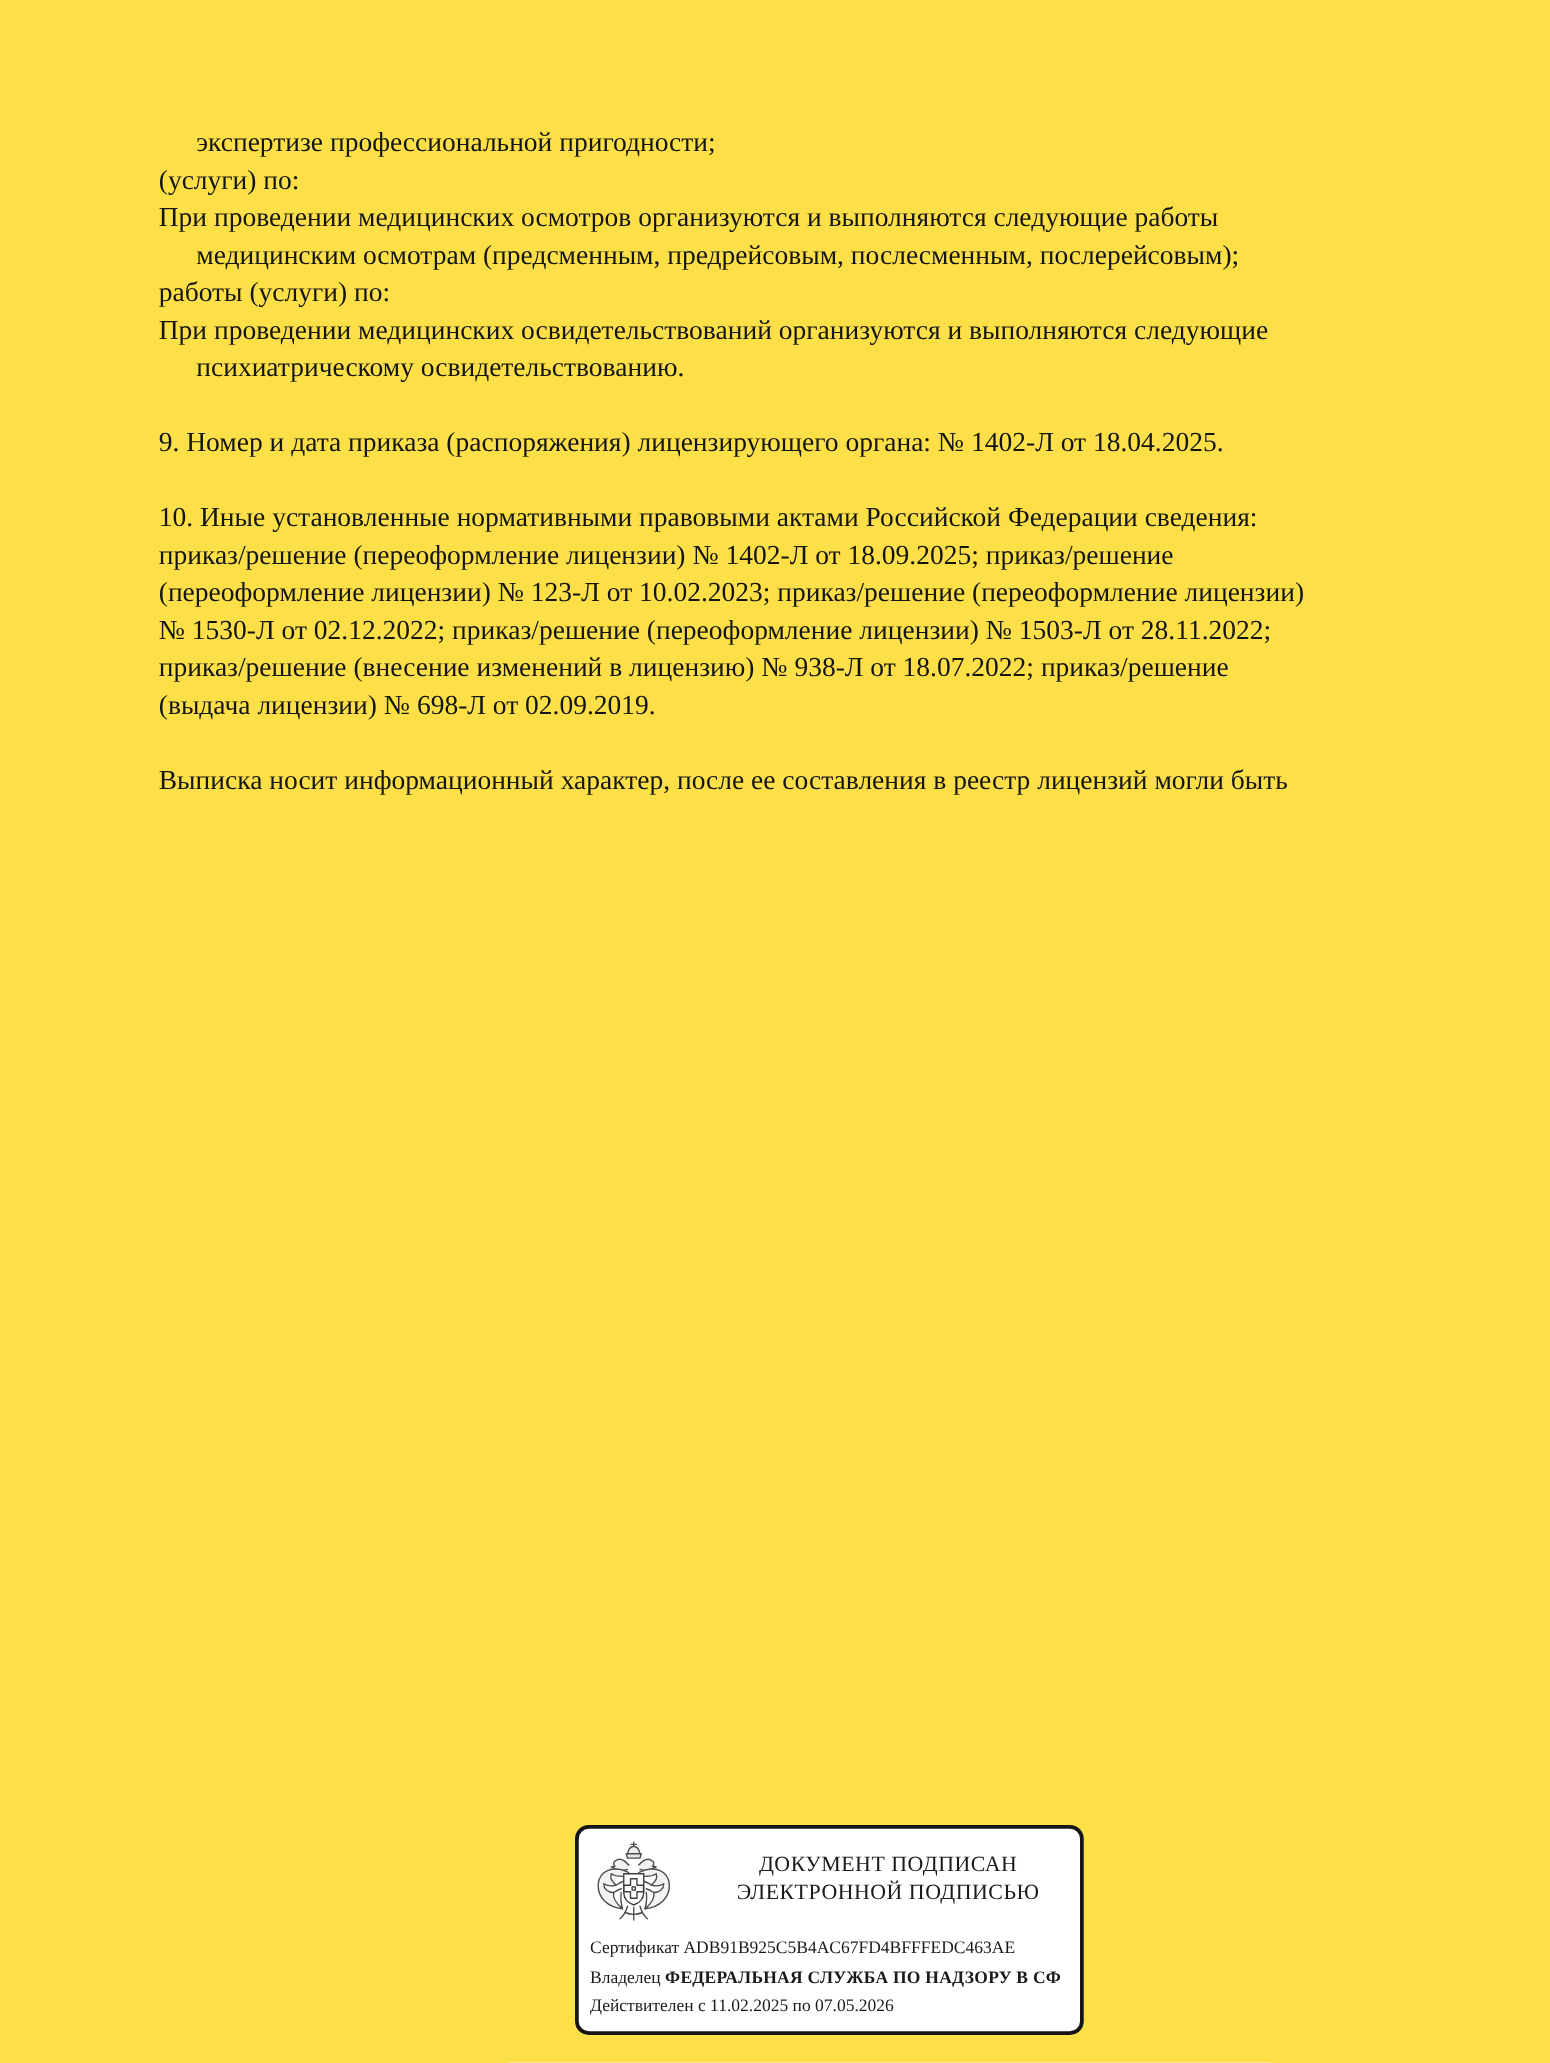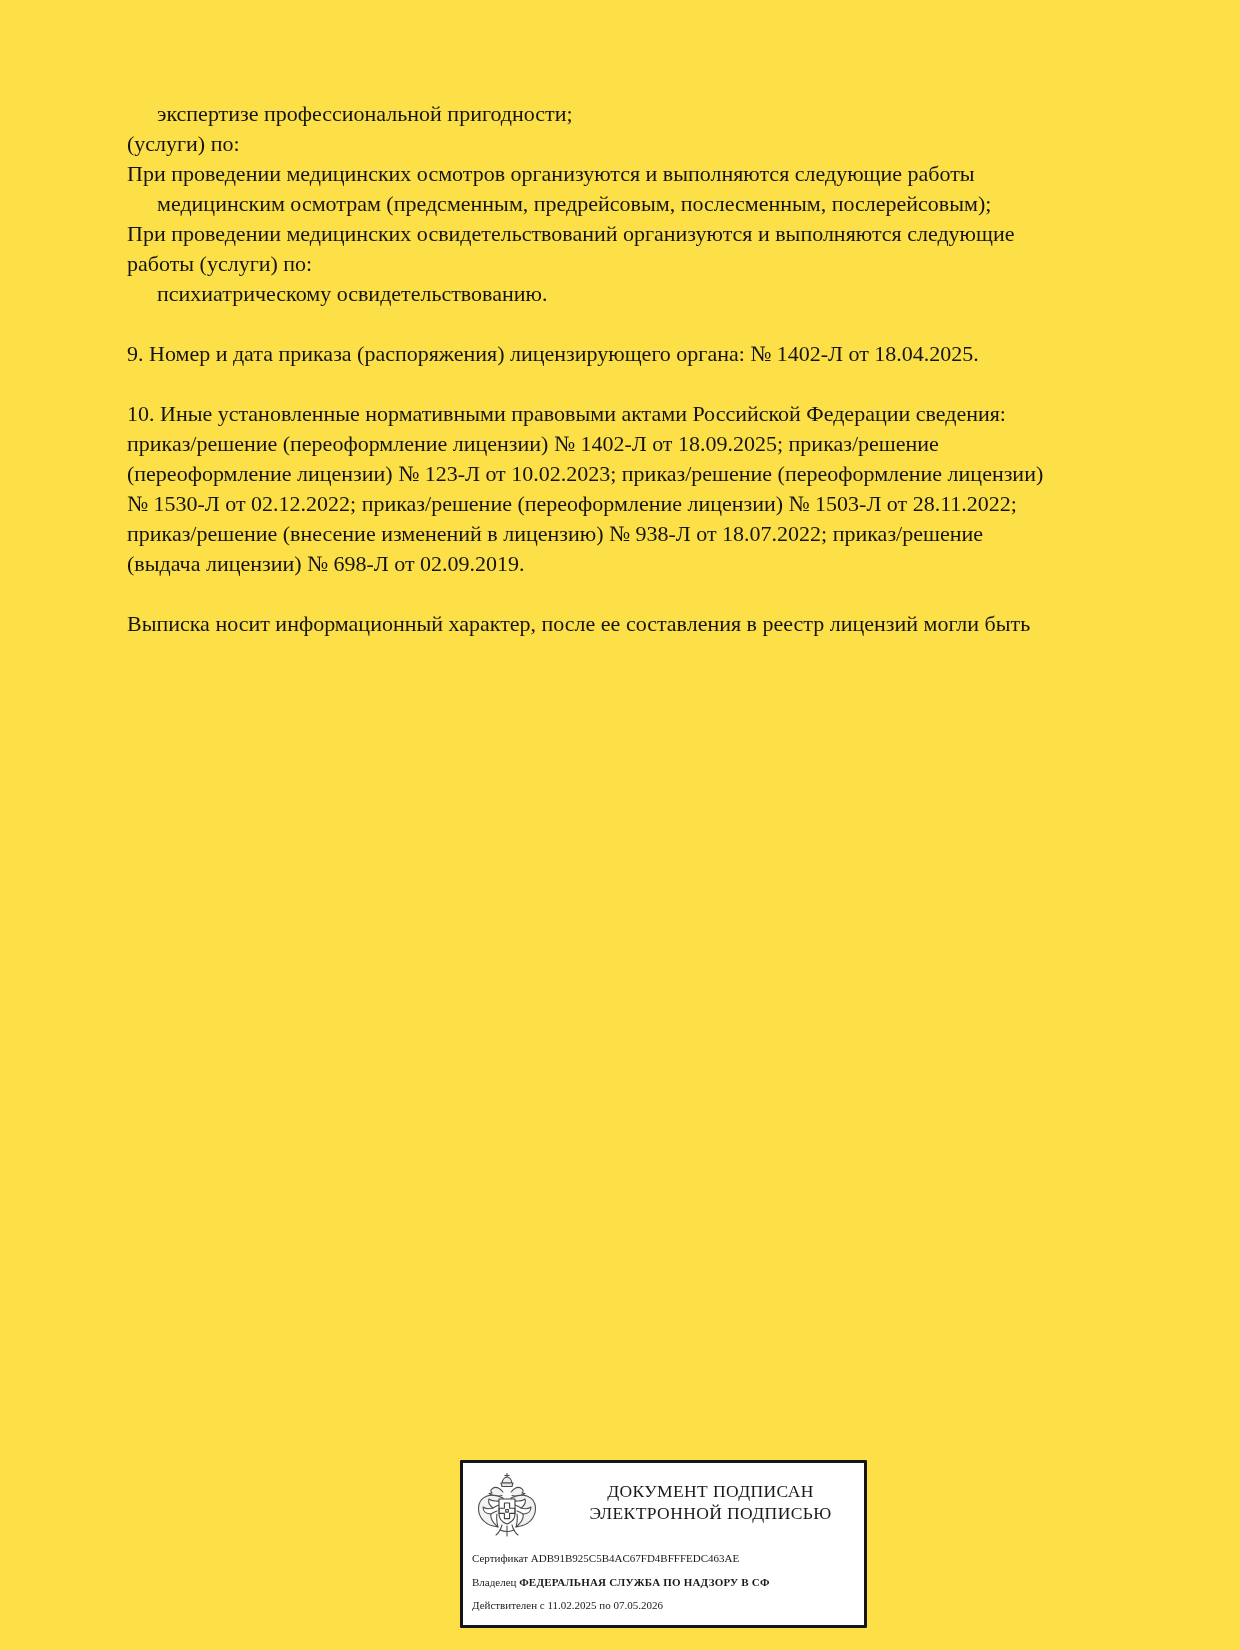--- a/index.html
+++ b/index.html
@@ -29,21 +29,21 @@
   .line { white-space: nowrap; height: 30px; }
   .line.indent { padding-left: 30px; }
 
   
   .stamp {
     position: absolute;
     left: 460px; top: 1460px;
     width: 407px; height: 168px;
     box-sizing: border-box;
     border: 3px solid #161616;
-    border-radius: 1px;
+    border-radius: 11px;
     background: #ffffff;
     overflow: hidden;
     color: #1a1a1a;
   }
   .stamp-emblem {
     position: absolute;
     left: 13px; top: 9px;
     width: 62px; height: 68px;
   }
   .stamp-title {
@@ -51,40 +51,40 @@
     left: 100px; right: 6px; top: 17px;
     text-align: center;
     font-size: 17.5px;
     line-height: 22px;
     letter-spacing: 0.4px;
     white-space: nowrap;
   }
   .stamp-fields {
     position: absolute;
     left: 9px; top: 84px; right: 0;
-    font-size: 11px;
+    font-size: 14px;
     line-height: 23.5px;
     white-space: nowrap;
   }
   .stamp-fields .owner-value { font-weight: bold; letter-spacing: 0.2px; }
 </style>
 </head>
 <body>
 
 <div class="page">
 
   <div class="doc-text">
 
     <div class="para">
       <div class="line indent">экспертизе профессиональной пригодности;</div>
       <div class="line">(услуги) по:</div>
       <div class="line">При проведении медицинских осмотров организуются и выполняются следующие работы</div>
       <div class="line indent">медицинским осмотрам (предсменным, предрейсовым, послесменным, послерейсовым);</div>
+      <div class="line">работы (услуги) по:</div>
       <div class="line">При проведении медицинских освидетельствований организуются и выполняются следующие</div>
-      <div class="line">работы (услуги) по:</div>
       <div class="line indent">психиатрическому освидетельствованию.</div>
     </div>
 
     <div class="para">
       <div class="line">9. Номер и дата приказа (распоряжения) лицензирующего органа: № 1402-Л от 18.04.2025.</div>
     </div>
 
     <div class="para">
       <div class="line">10. Иные установленные нормативными правовыми актами Российской Федерации сведения:</div>
       <div class="line">приказ/решение (переоформление лицензии) № 1402-Л от 18.09.2025; приказ/решение</div>

